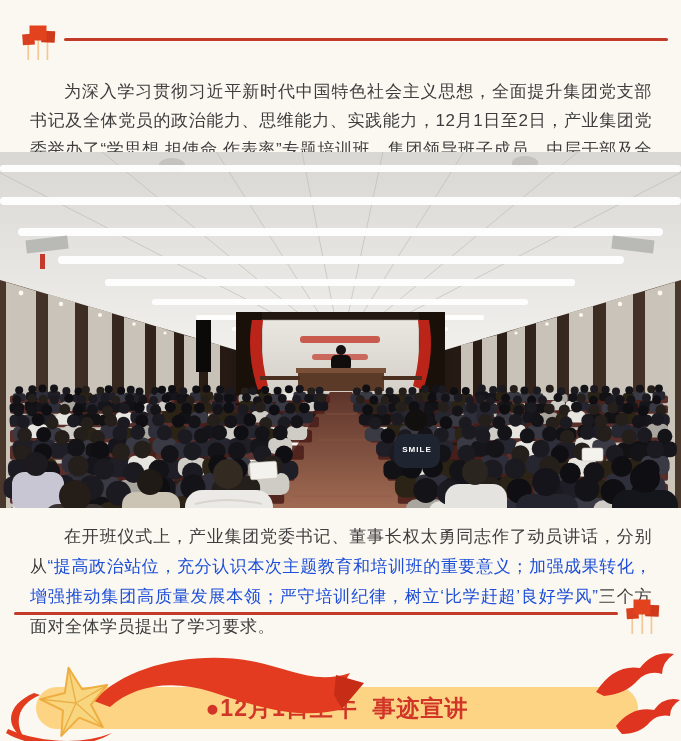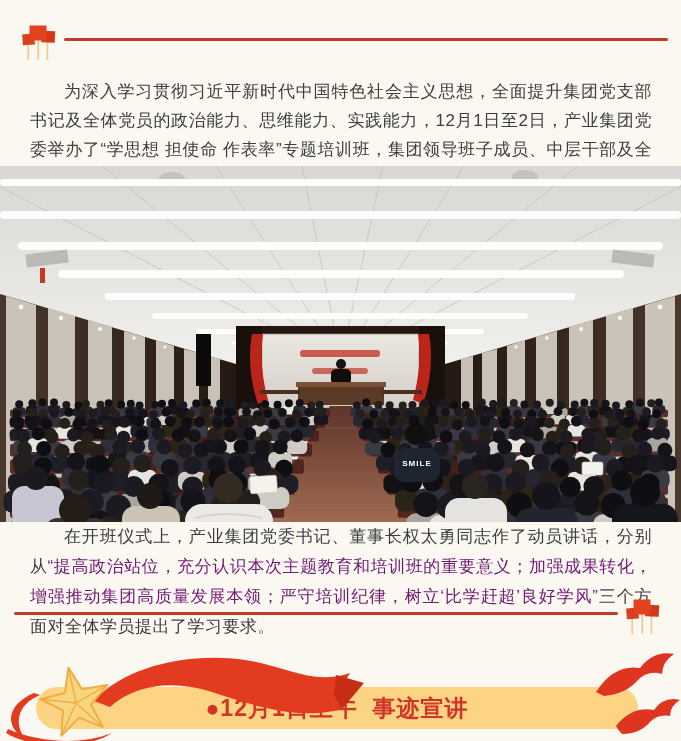--- a/index.html
+++ b/index.html
@@ -7,22 +7,22 @@
         font-family:"Liberation Sans","DejaVu Sans",sans-serif;}
   .hr-top{position:absolute;left:64px;top:38px;width:604px;height:3px;background:#c23b28;border-radius:2px;}
   .hr-bottom{position:absolute;left:14px;top:612px;width:604px;height:3px;background:#c23b28;border-radius:2px;}
   .flag-icon{position:absolute;width:40px;height:40px;}
   .flag-top{left:20px;top:22px;}
   .flag-bottom{left:624px;top:596px;}
   .para{position:absolute;left:30px;width:622px;font-size:17px;line-height:29px;color:#3d3d3d;
         text-align:justify;text-indent:2em;letter-spacing:.5px;}
   #para1{top:60px;}
   #para2{top:505px;line-height:30px;}
-  .red-text{color:#701a75;}
-  .photo{position:absolute;left:0;top:166px;width:681px;height:356px;}
+  .red-text{color:#1d4ed8;}
+  .photo{position:absolute;left:0;top:152px;width:681px;height:356px;}
   .photo svg{display:block;}
   .banner-pill{position:absolute;left:36px;top:687px;width:602px;height:42px;border-radius:21px;
         background:#fcd484;z-index:1;}
   .banner-text{position:absolute;left:0;top:0;width:100%;height:42px;line-height:43px;text-align:center;
         font-size:23px;font-weight:bold;color:#d03528;letter-spacing:1px;white-space:pre;}
   .deco-star{position:absolute;left:-4px;top:643px;width:382px;height:98px;z-index:2;}
   .deco-doves{position:absolute;left:592px;top:648px;width:89px;height:92px;z-index:2;}
 </style>
 </head>
 <body>

